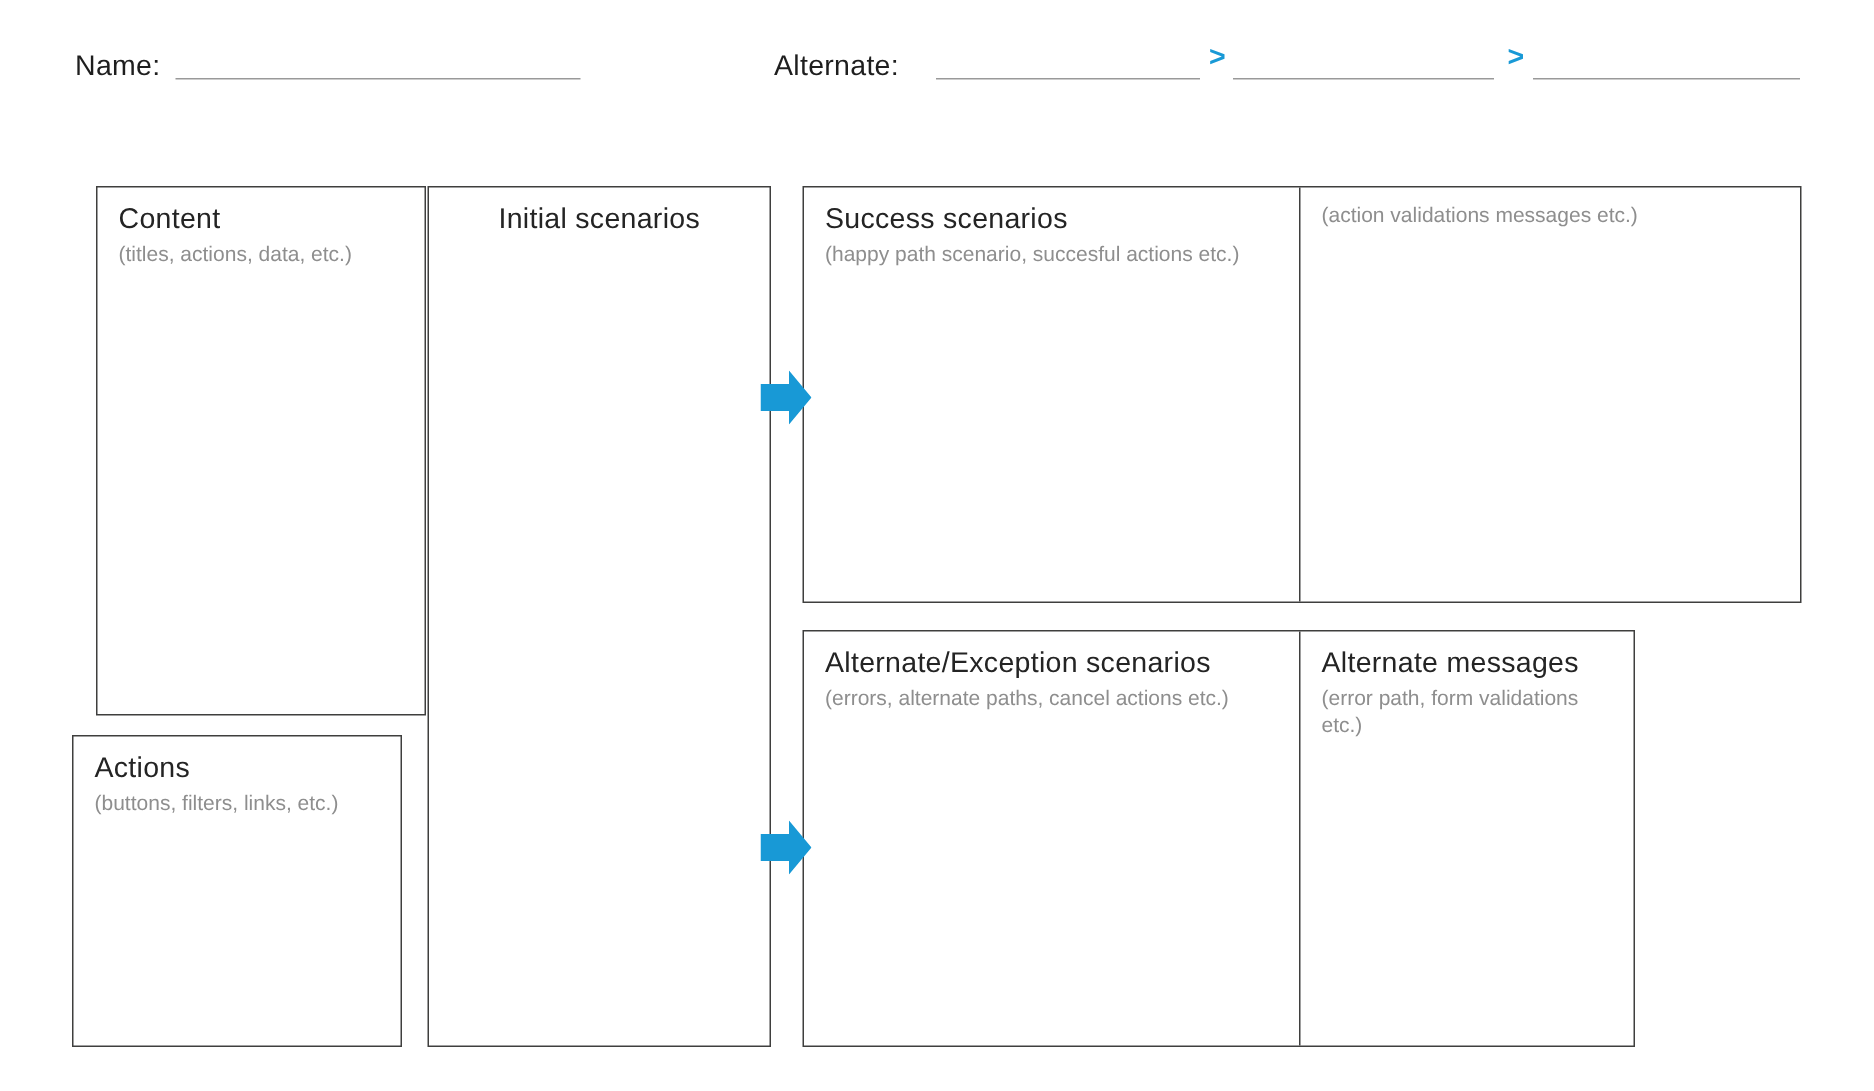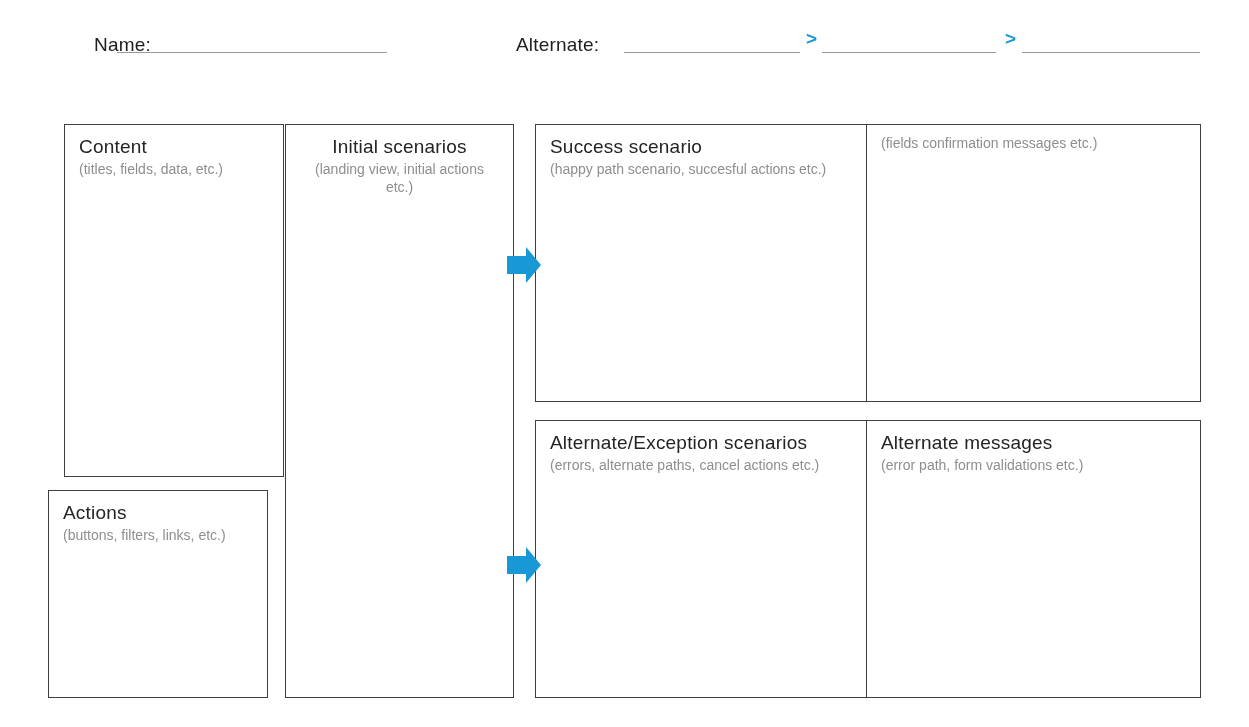--- a/index.html
+++ b/index.html
@@ -62,56 +62,55 @@
     color: #8e8e8e;
     line-height: 18px;
   }
   .flow-arrow { display: block; }
 </style>
 </head>
 <body>
 
 <div class="canvas">
 
-  <div class="abs field-label" style="left:50px; top:34px;margin-left:44px;">Name:</div>
+  <div class="abs field-label" style="left:50px; top:34px;">Name:</div>
   <div class="abs fill-line" style="left:117px; top:33px; width:270px;"></div>
 
   <div class="abs field-label" style="left:516px; top:34px;">Alternate:</div>
   <div class="abs fill-line" style="left:624px; top:33px; width:176px;"></div>
   <div class="abs chevron" style="left:806px; top:29px; color:#1899D6;">&gt;</div>
   <div class="abs fill-line" style="left:822px; top:33px; width:174px;"></div>
   <div class="abs chevron" style="left:1005px; top:29px; color:#1899D6;">&gt;</div>
   <div class="abs fill-line" style="left:1022px; top:33px; width:178px;"></div>
 
   <div class="abs panel" style="left:64px; top:124px; width:220px; height:353px;">
     <div class="panel-title">Content</div>
-    <div class="panel-subtitle">(titles, fields, data, etc.)</div>
+    <div class="panel-subtitle">(titles, actions, data, etc.)</div>
   </div>
 
   <div class="abs panel" style="left:48px; top:490px; width:220px; height:208px;">
     <div class="panel-title">Actions</div>
     <div class="panel-subtitle">(buttons, filters, links, etc.)</div>
   </div>
 
   <div class="abs panel" style="left:285px; top:124px; width:229px; height:574px;text-align:center;">
     <div class="panel-title">Initial scenarios</div>
-    <div class="panel-subtitle">(landing view, initial actions etc.)</div>
   </div>
 
   <div class="abs panel-group" style="left:535px; top:124px; width:666px; height:278px;">
     <div class="panel-cell first" style="width:331px;">
-      <div class="panel-title">Success scenario</div>
+      <div class="panel-title">Success scenarios</div>
       <div class="panel-subtitle">(happy path scenario, succesful actions etc.)</div>
     </div>
     <div class="panel-cell" style="flex:1;">
-      <div class="panel-subtitle">(fields confirmation messages etc.)</div>
+      <div class="panel-subtitle">(action validations messages etc.)</div>
     </div>
   </div>
 
-  <div class="abs panel-group" style="left:535px; top:420px; width:666px; height:278px;">
+  <div class="abs panel-group" style="left:535px; top:420px; width:555px; height:278px;">
     <div class="panel-cell first" style="width:331px;">
       <div class="panel-title">Alternate/Exception scenarios</div>
       <div class="panel-subtitle">(errors, alternate paths, cancel actions etc.)</div>
     </div>
     <div class="panel-cell" style="flex:1;">
       <div class="panel-title">Alternate messages</div>
       <div class="panel-subtitle">(error path, form validations etc.)</div>
     </div>
   </div>
 

